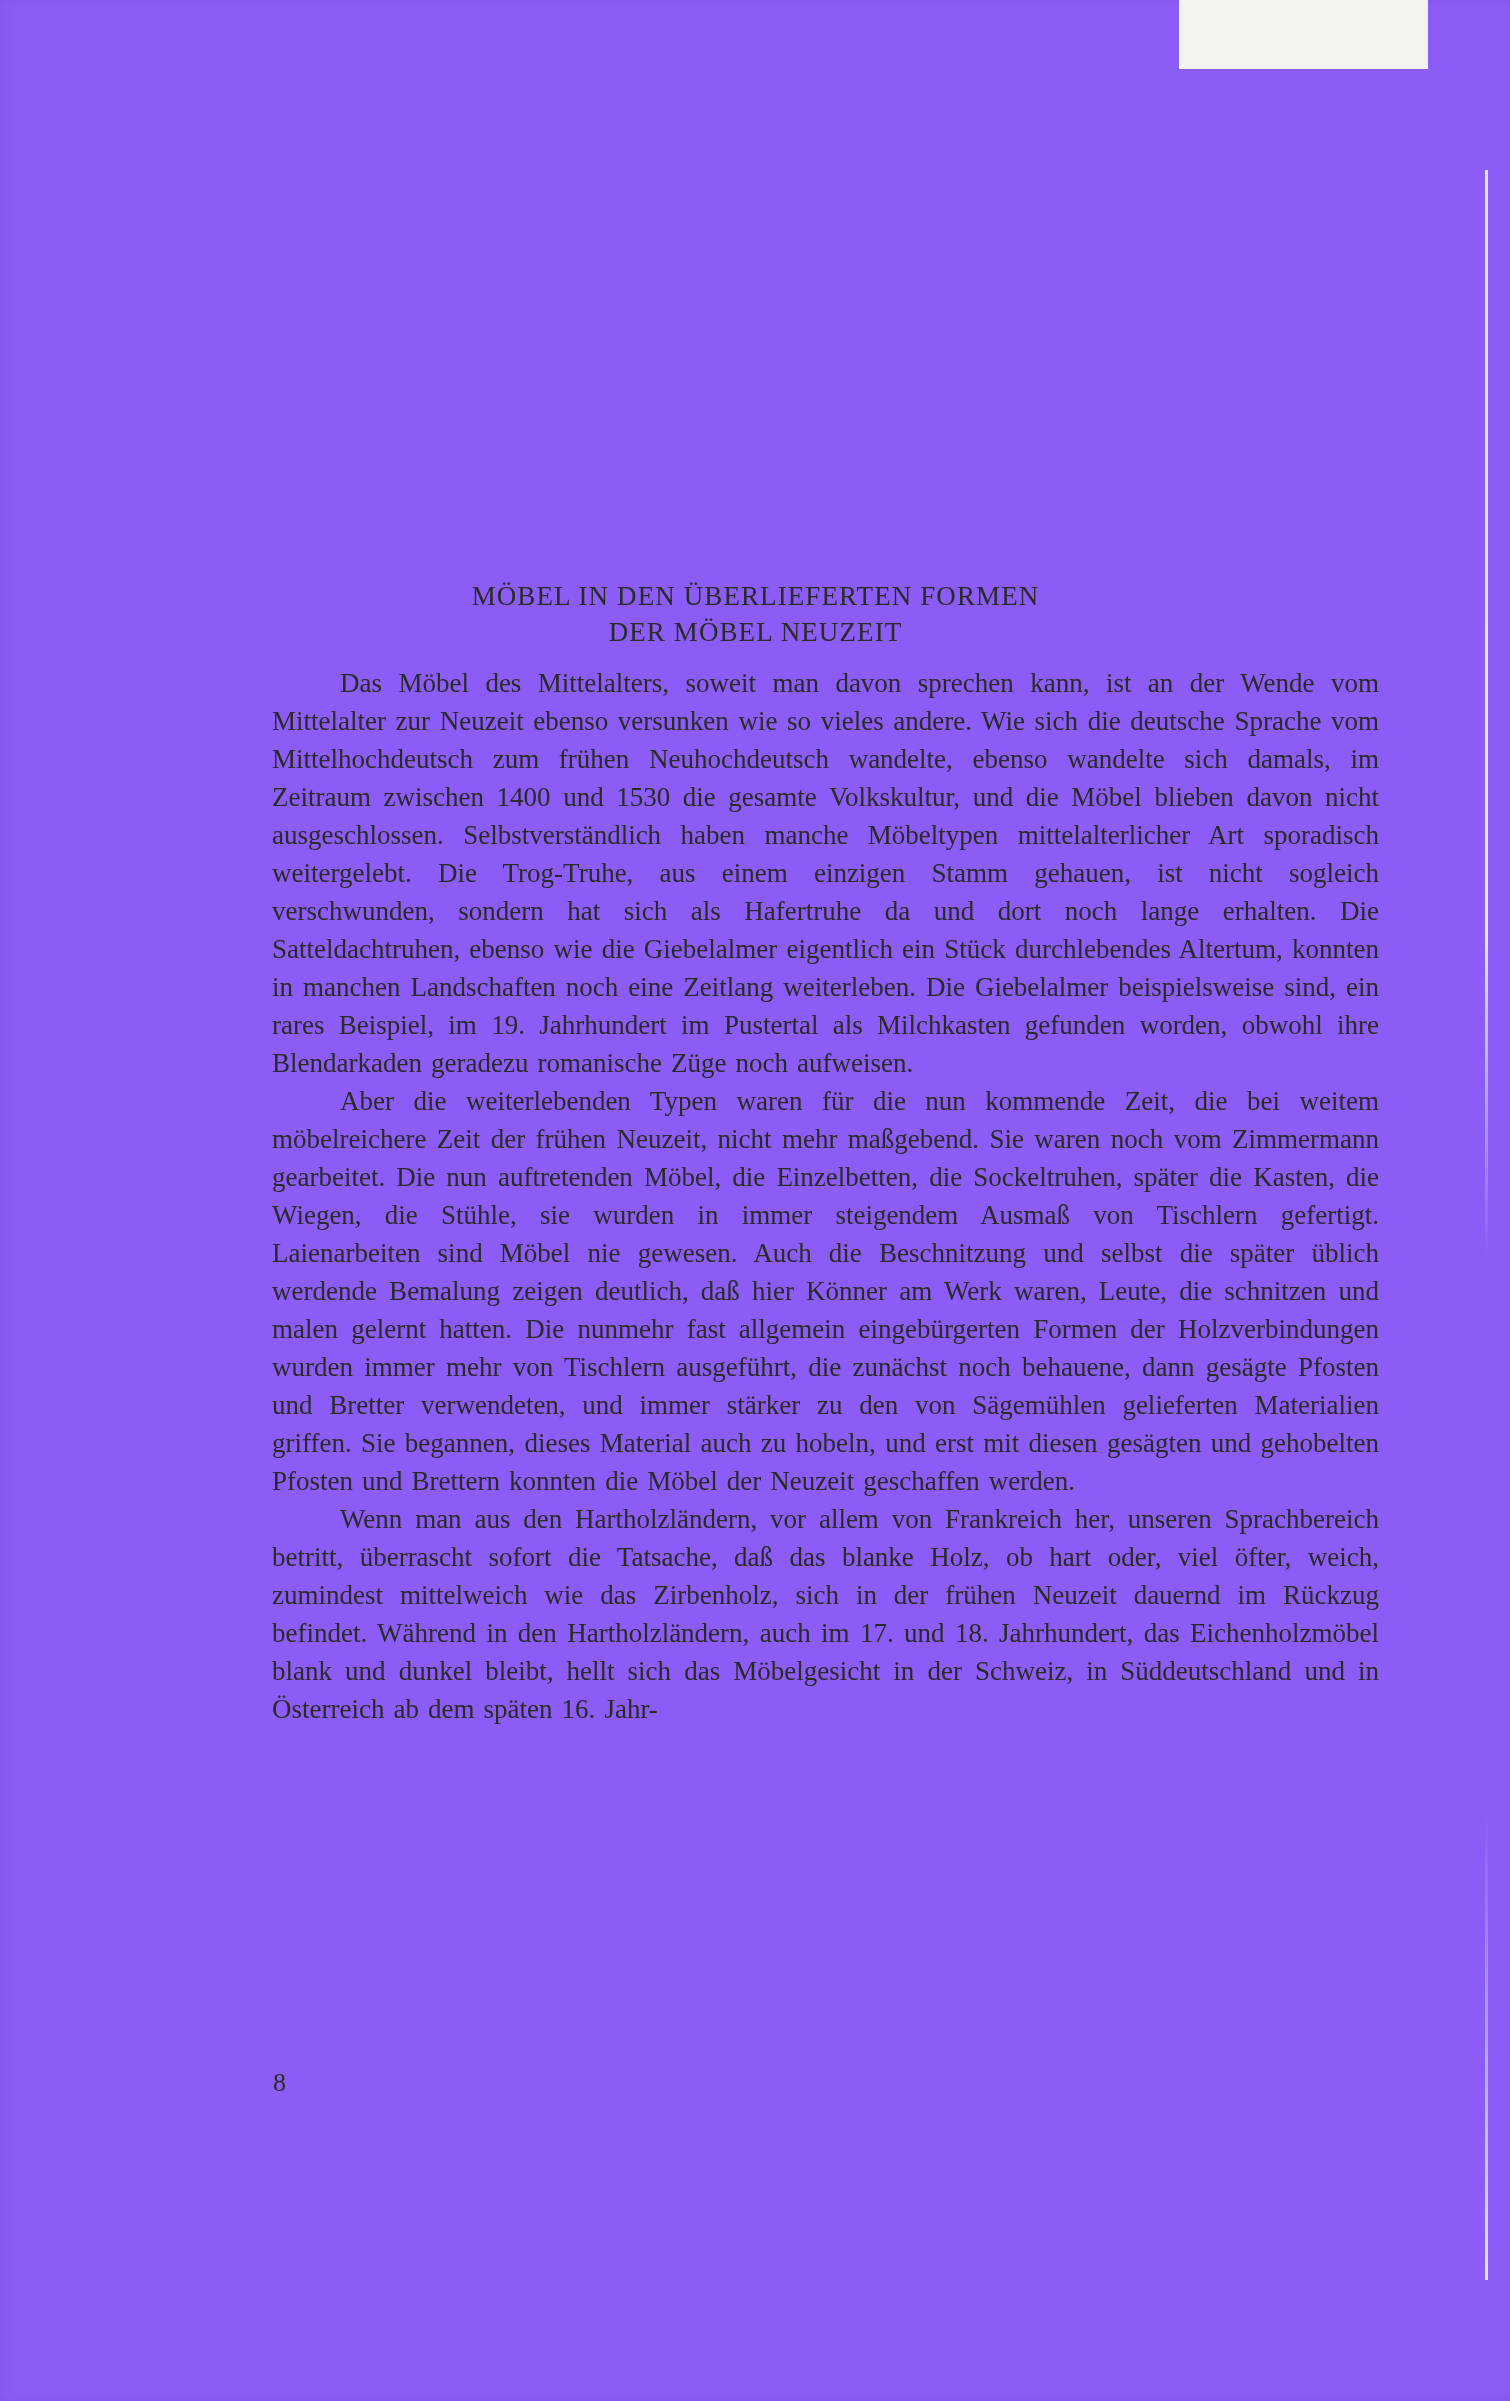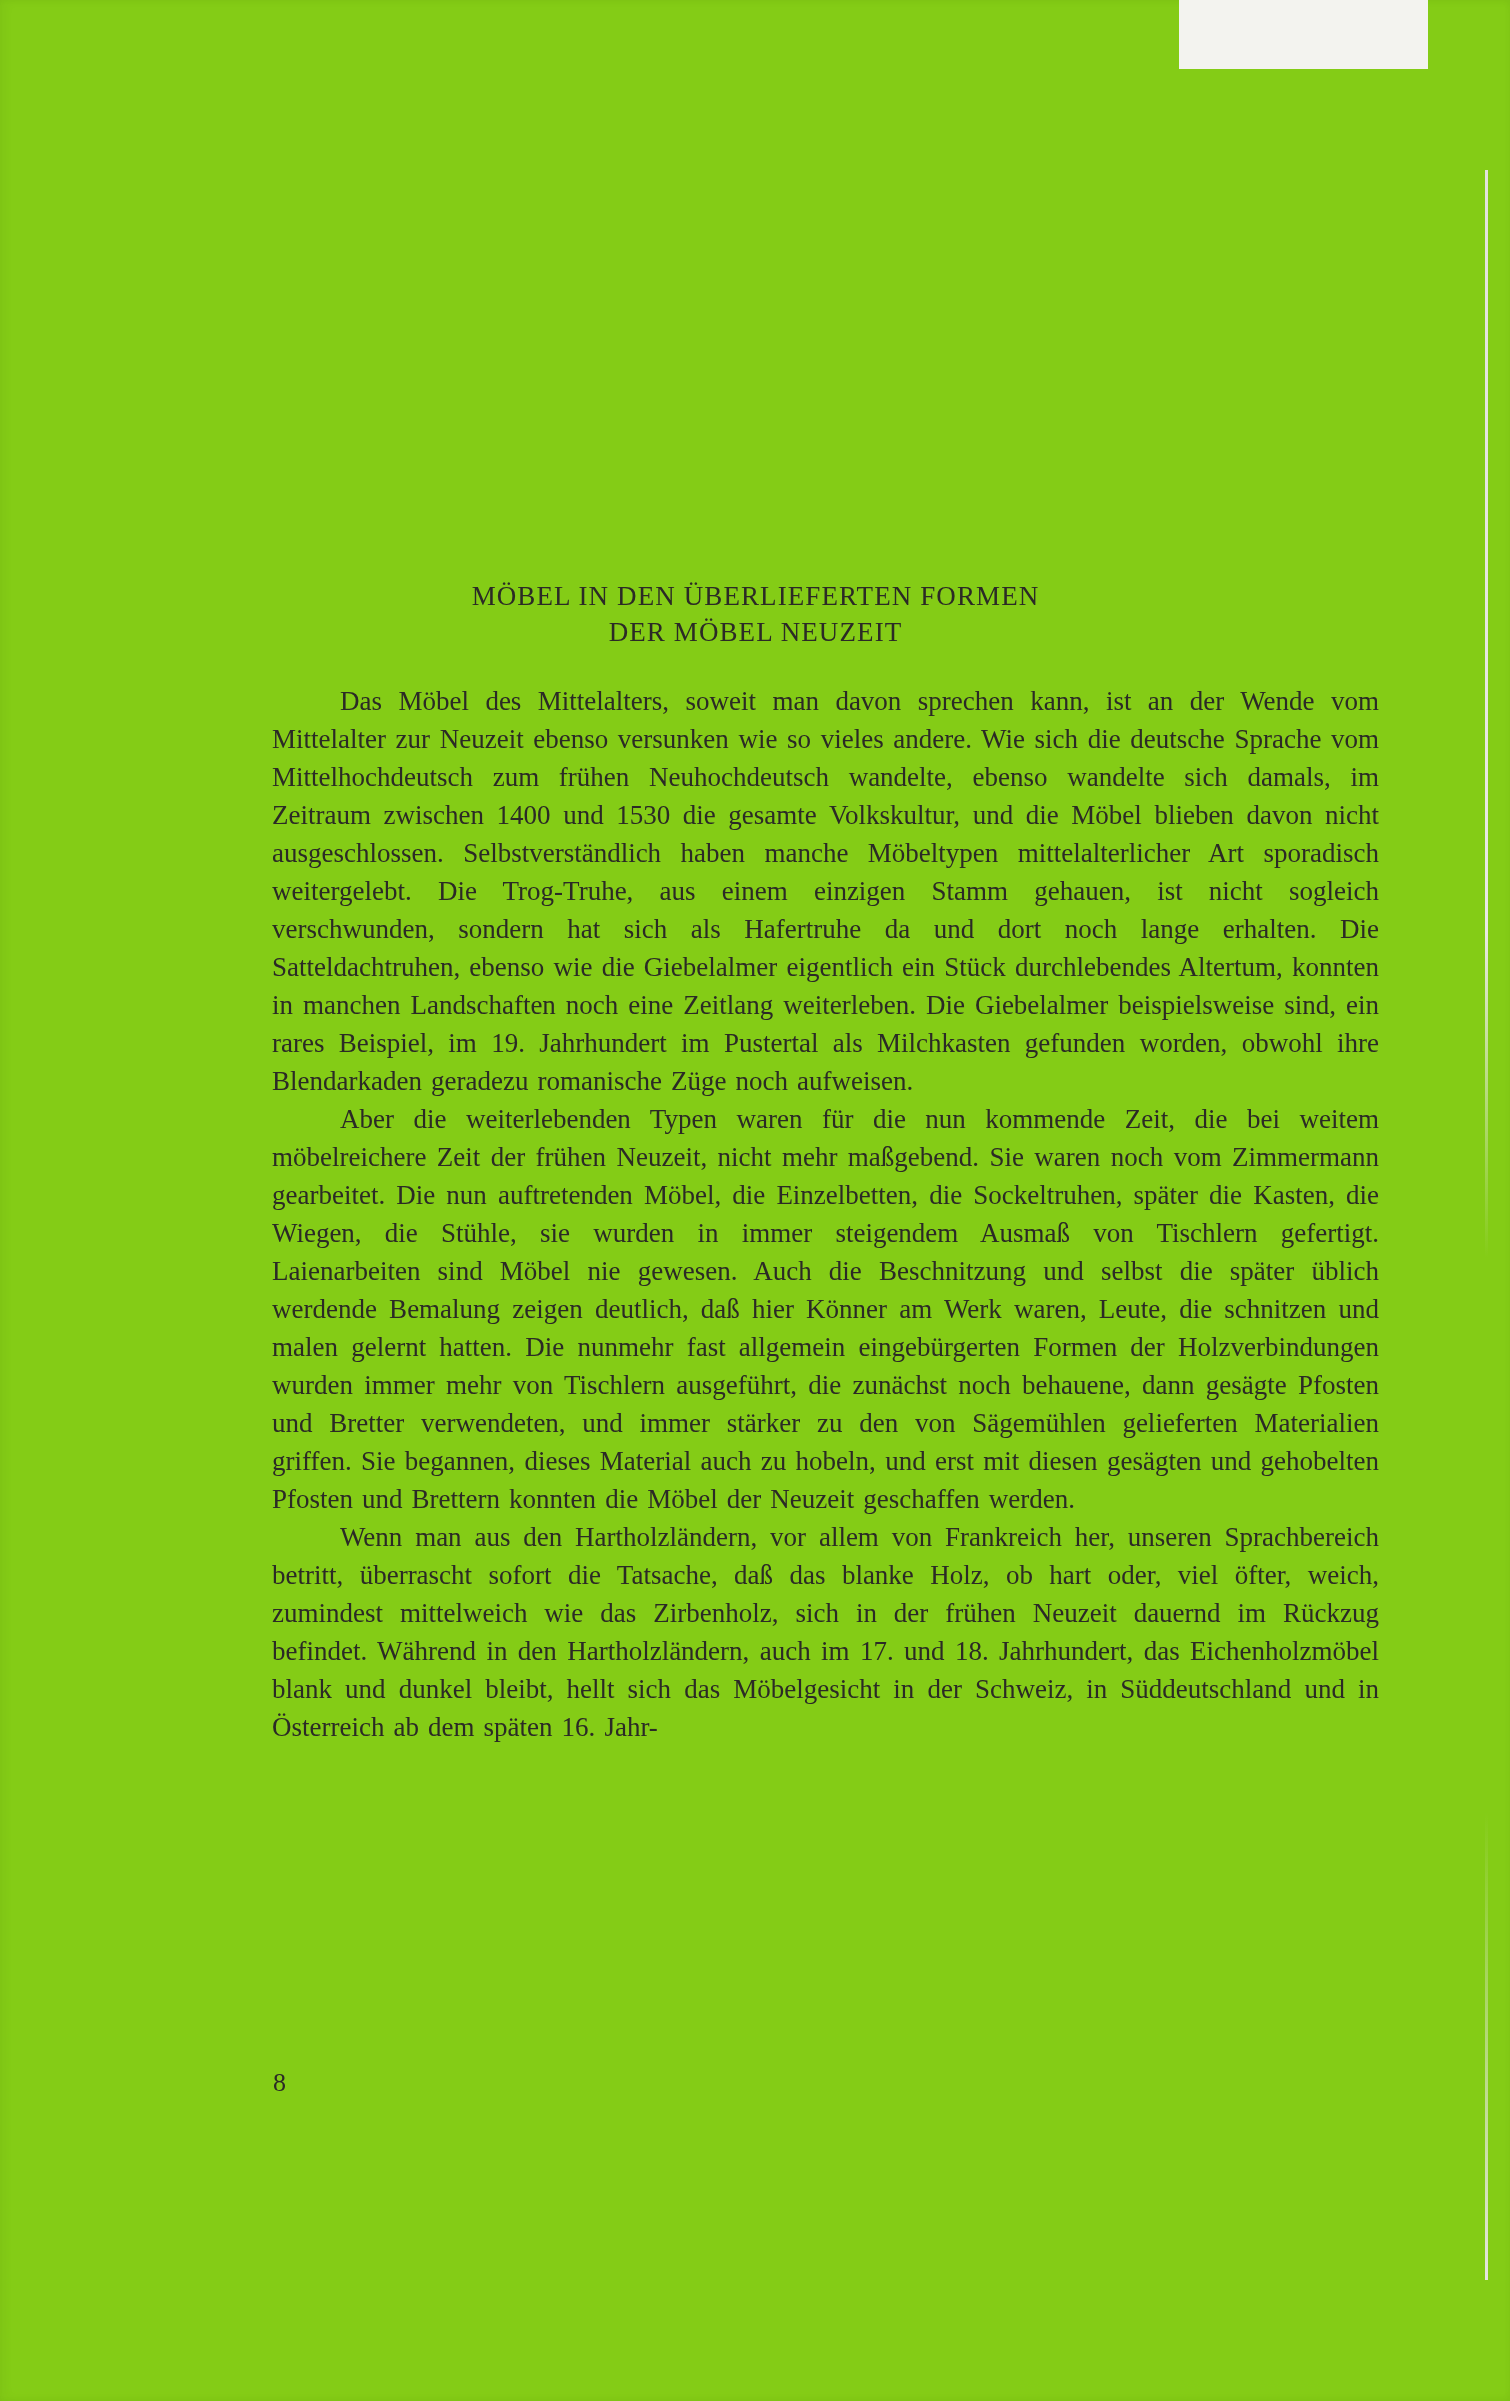--- a/index.html
+++ b/index.html
@@ -5,21 +5,21 @@
   html, body {
     margin: 0;
     padding: 0;
     background: #f4f4f1;
   }
   .page {
     position: relative;
     width: 1511px;
     height: 2401px;
     margin: 0 auto;
-    background: #84cc16;
+    background: #8b5cf6;
     overflow: hidden;
     font-family: "Liberation Serif", "DejaVu Serif", serif;
     color: #2b2a26;
     box-shadow: inset 4.5px 0 10.6px rgba(0,0,0,0.04), inset -2.3px 0 6px rgba(0,0,0,0.03);
   }
   
   .artifact-top-right {
     position: absolute;
     top: 0;
     right: 83px;
@@ -50,21 +50,21 @@
     text-align: center;
     font-size: 27px;
     font-weight: normal;
     line-height: 36px;
     letter-spacing: 1.1px;
     color: #2b2a26;
   }
 
   .textblock {
     width: 1107px;
-    margin: 32px 0 0 272px;
+    margin: 14px 0 0 272px;
     font-size: 27px;
     line-height: 38px;
     text-align: justify;
     word-spacing: 2.3px;
   }
   .para {
     margin: 0;
     text-indent: 68px;
   }
 

